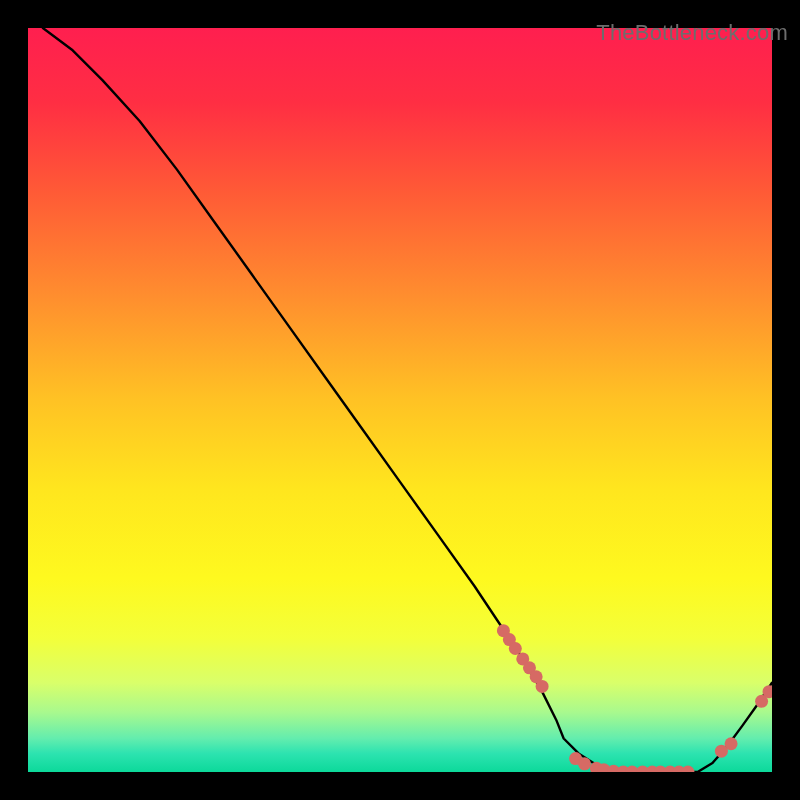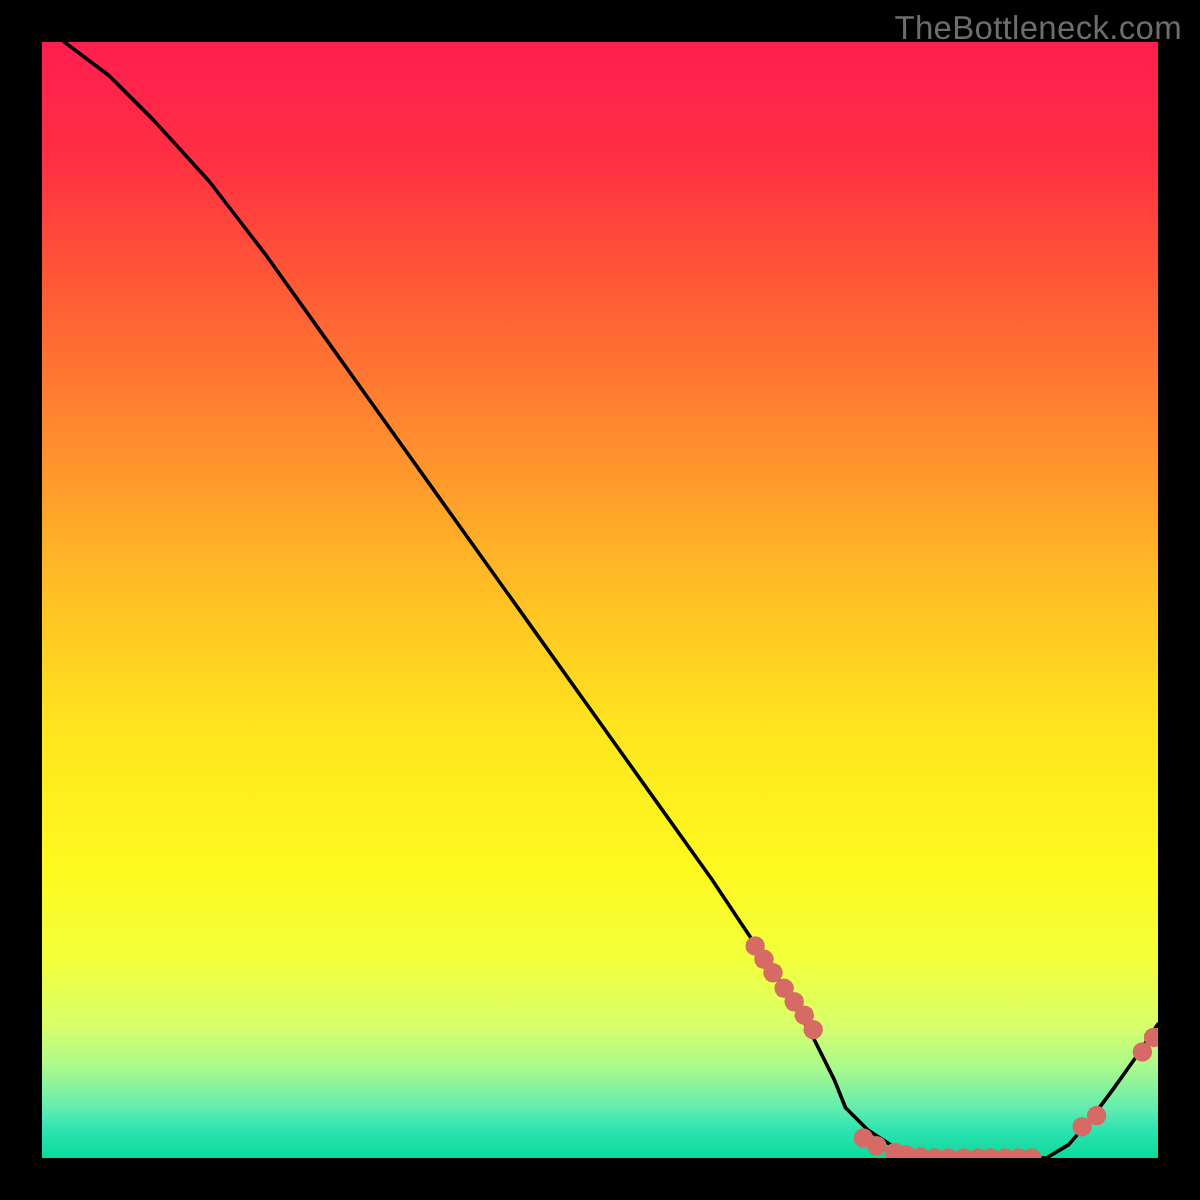--- a/index.html
+++ b/index.html
@@ -24,21 +24,21 @@
     width: 744px;
     height: 744px;
     overflow: hidden;
   }
   .gradient {
     position: absolute;
     inset: 0;
   }
   .watermark {
     position: absolute;
-    top: 6px;
+    top: 20px;
     right: 12px;
     color: #6d6d6d;
     font-size: 22px;
     letter-spacing: 0.2px;
     user-select: none;
   }
   svg.curve {
     position: absolute;
     inset: 0;
   }

